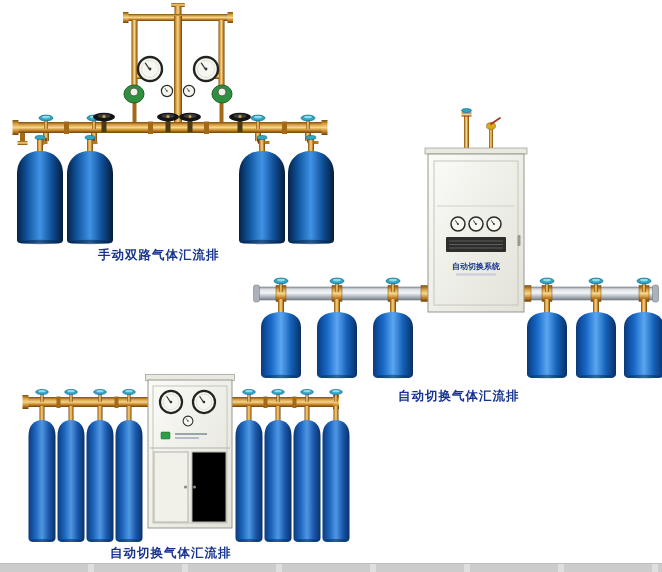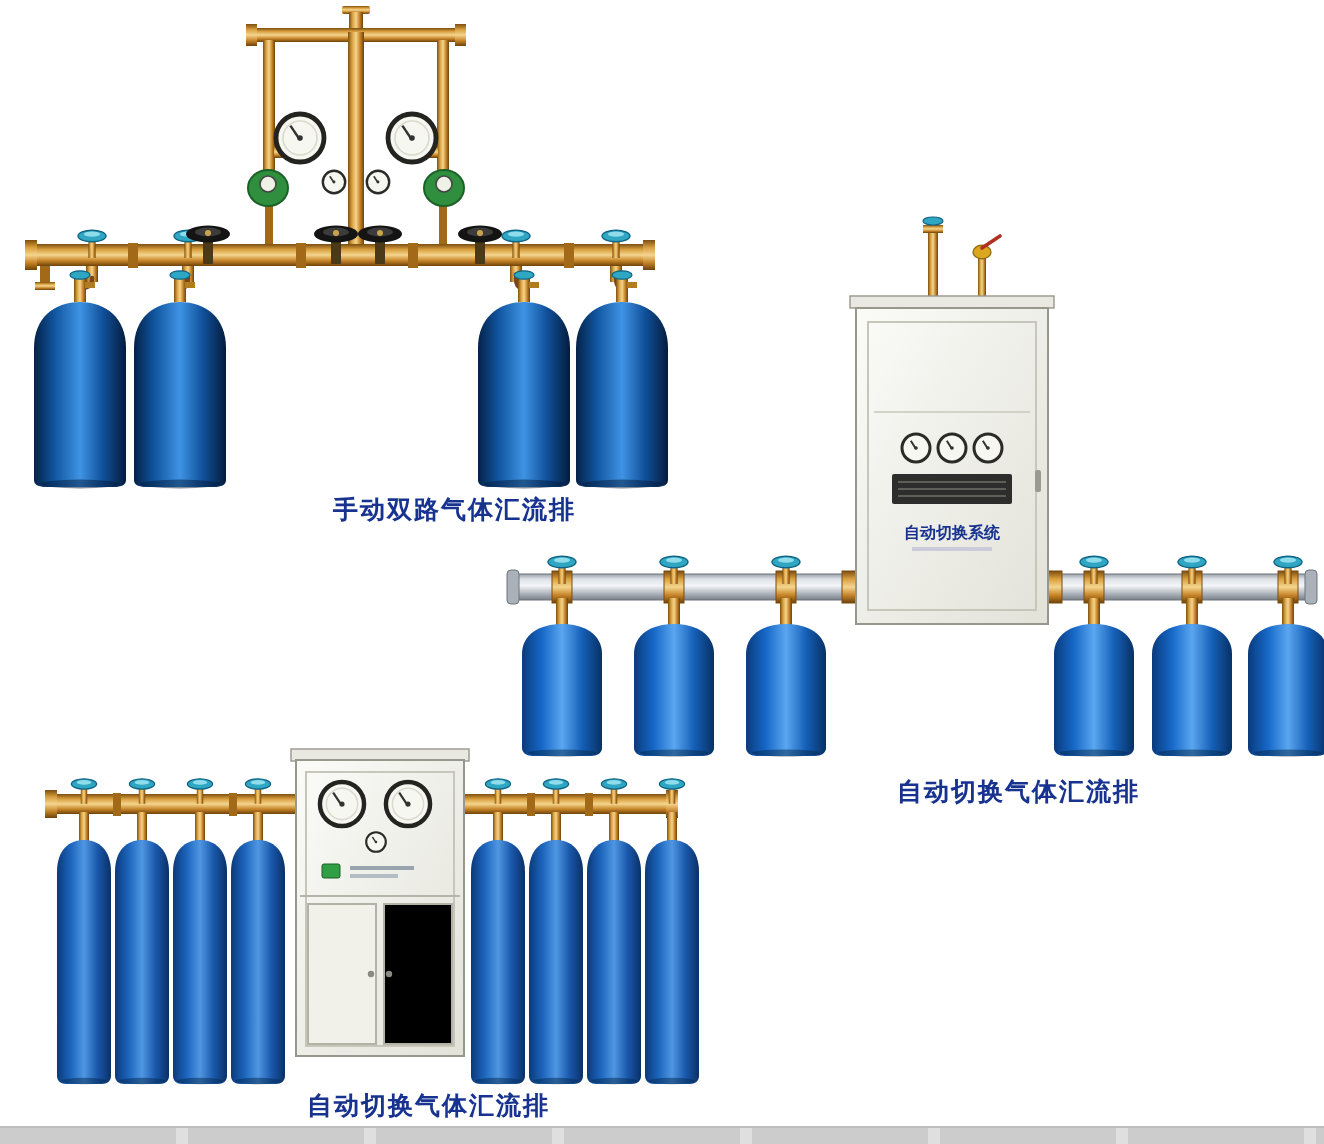--- a/index.html
+++ b/index.html
@@ -4,21 +4,21 @@
 <style>
   * { margin:0; padding:0; box-sizing:border-box; }
   html,body { background:#ffffff; }
   .stage {
     position:relative; width:662px; height:572px;
     background:#ffffff; overflow:hidden;
     font-family:"DejaVu Sans", sans-serif;
   }
   .stage svg { position:absolute; left:0; top:0; display:block; }
   .caption {
-    position:absolute; text-align:right;
+    position:absolute; text-align:left;
     font-size:12.5px; font-weight:bold; color:#17338f;
     letter-spacing:1px; white-space:nowrap;
   }
   .cap1 { left:98px;  top:247px; width:190px; }
   .cap2 { left:398px; top:388px; width:172px; }
   .cap3 { left:110px; top:545px; width:165px; }
   .bottom-strip {
     position:absolute; left:0; top:563px; width:662px; height:9px;
     background:repeating-linear-gradient(90deg,#cccccc 0 88px,#dfdfdf 88px 94px);
     border-top:1px solid #bdbdbd;

